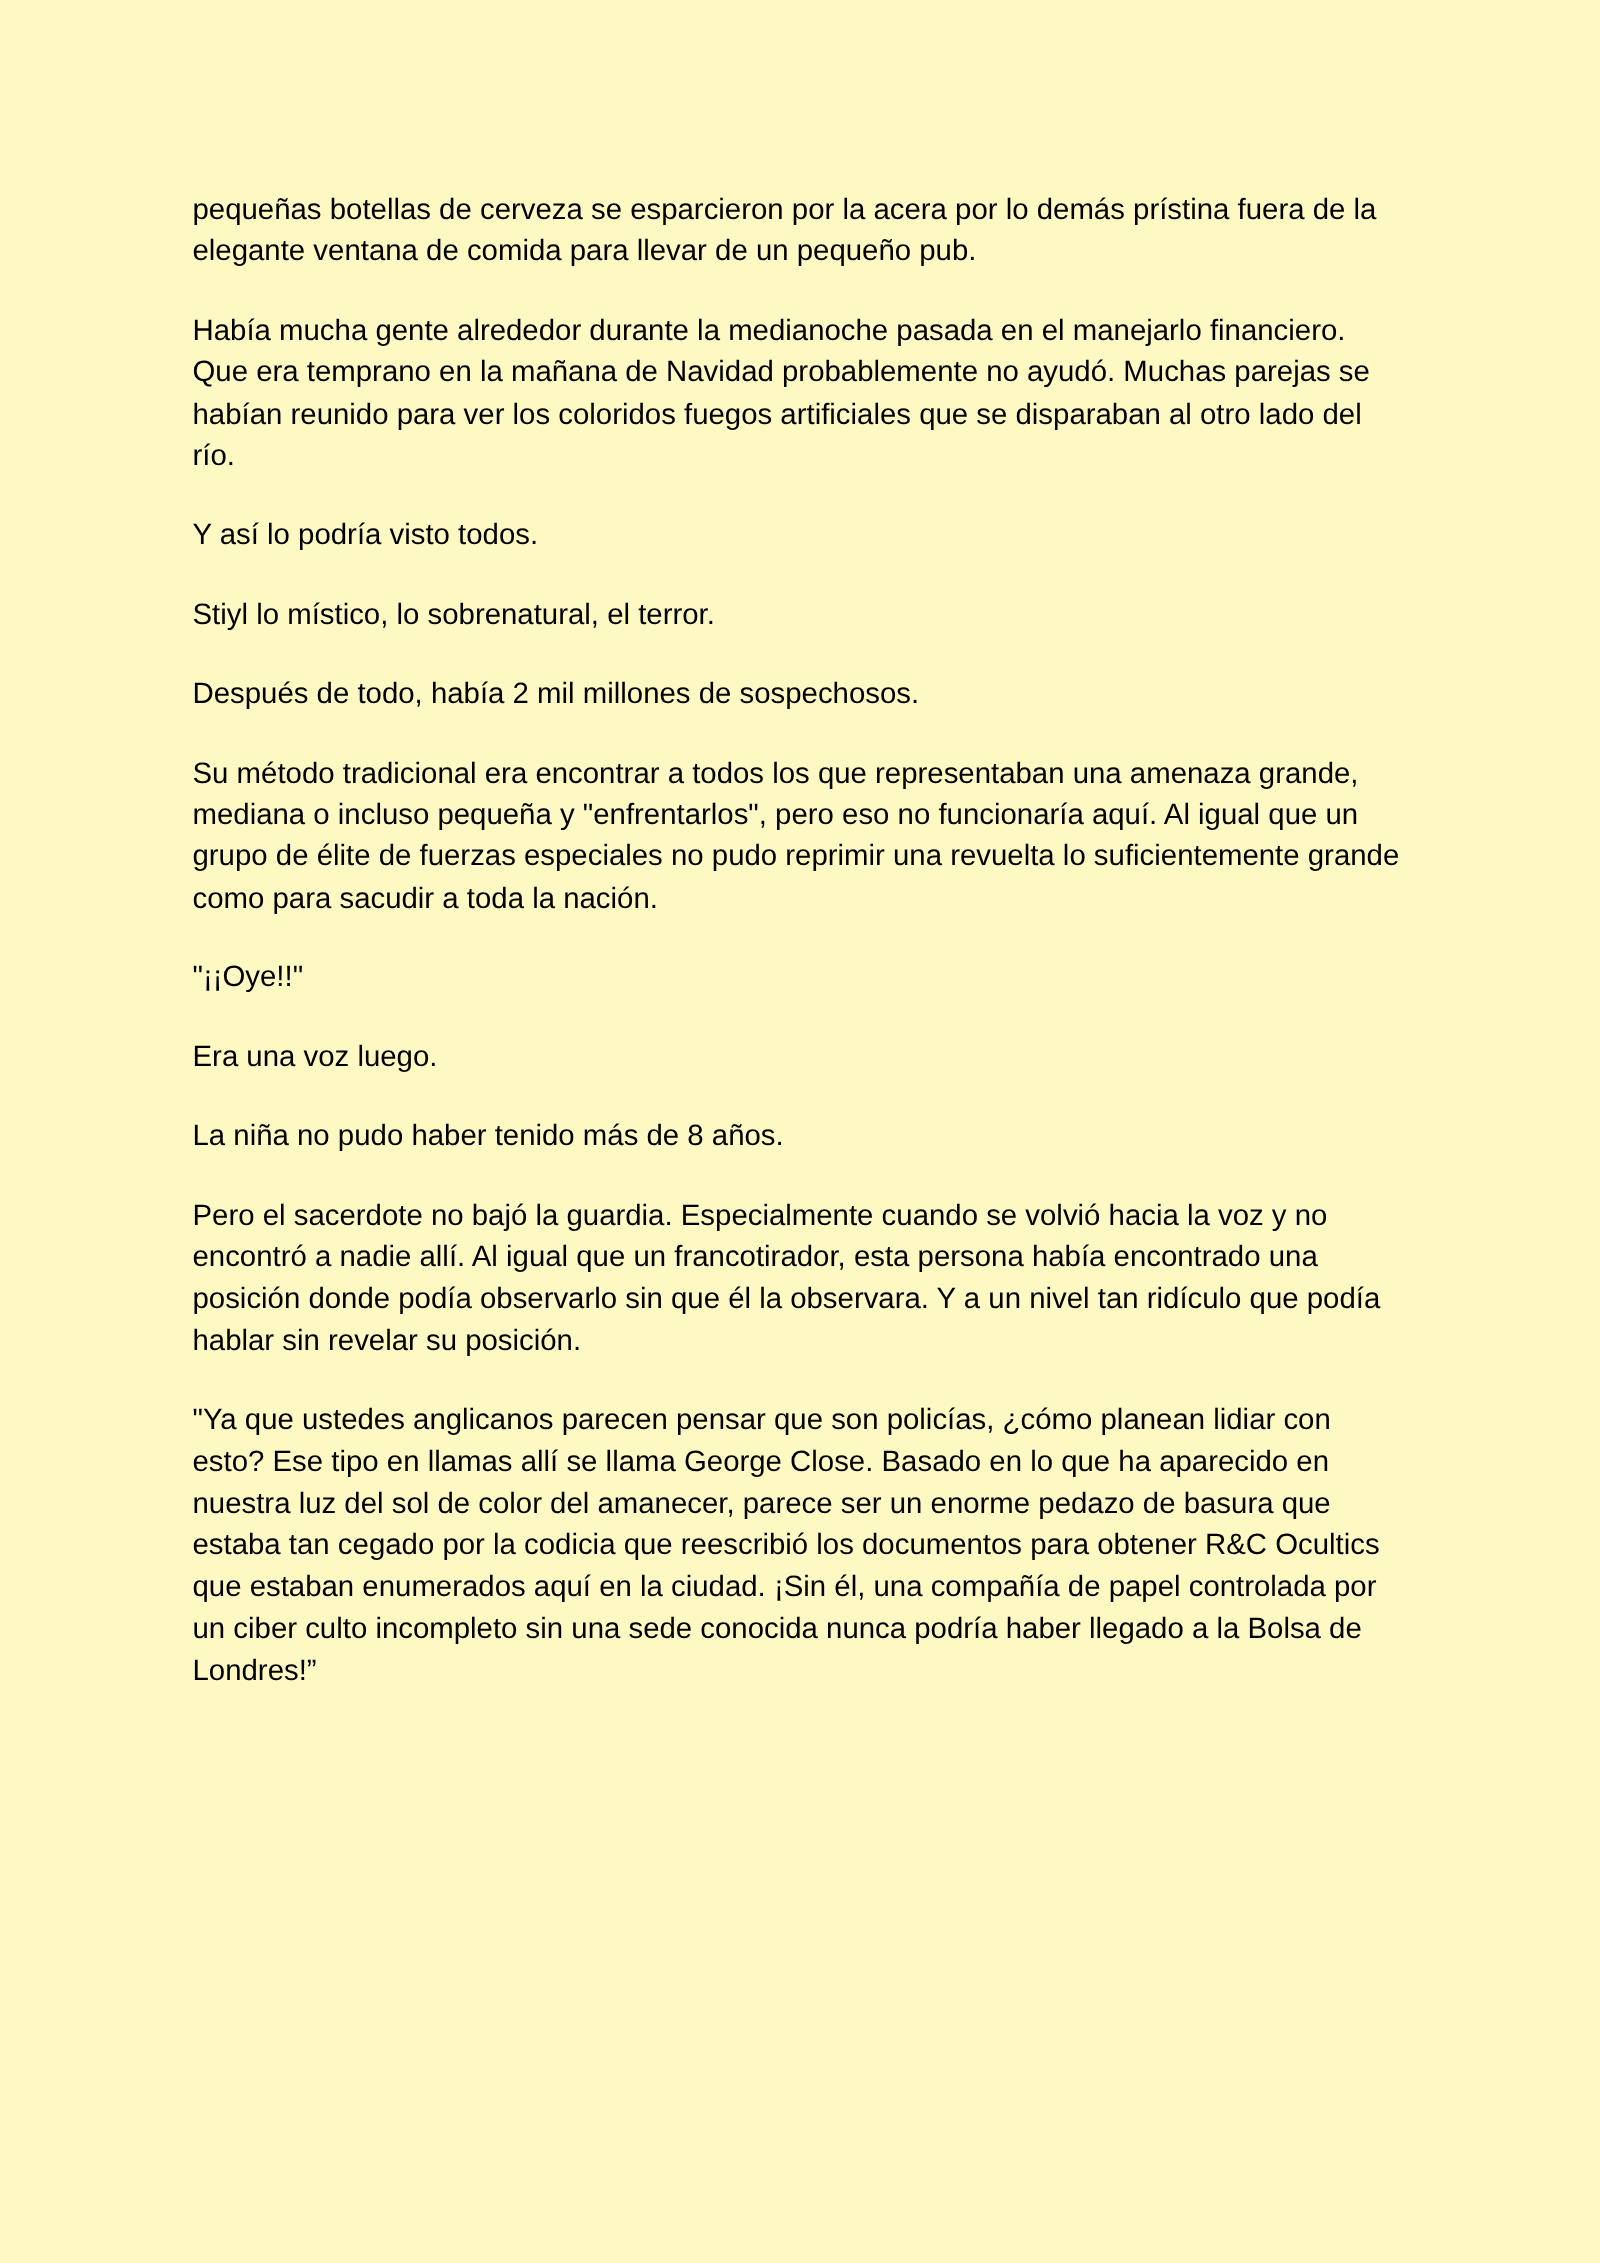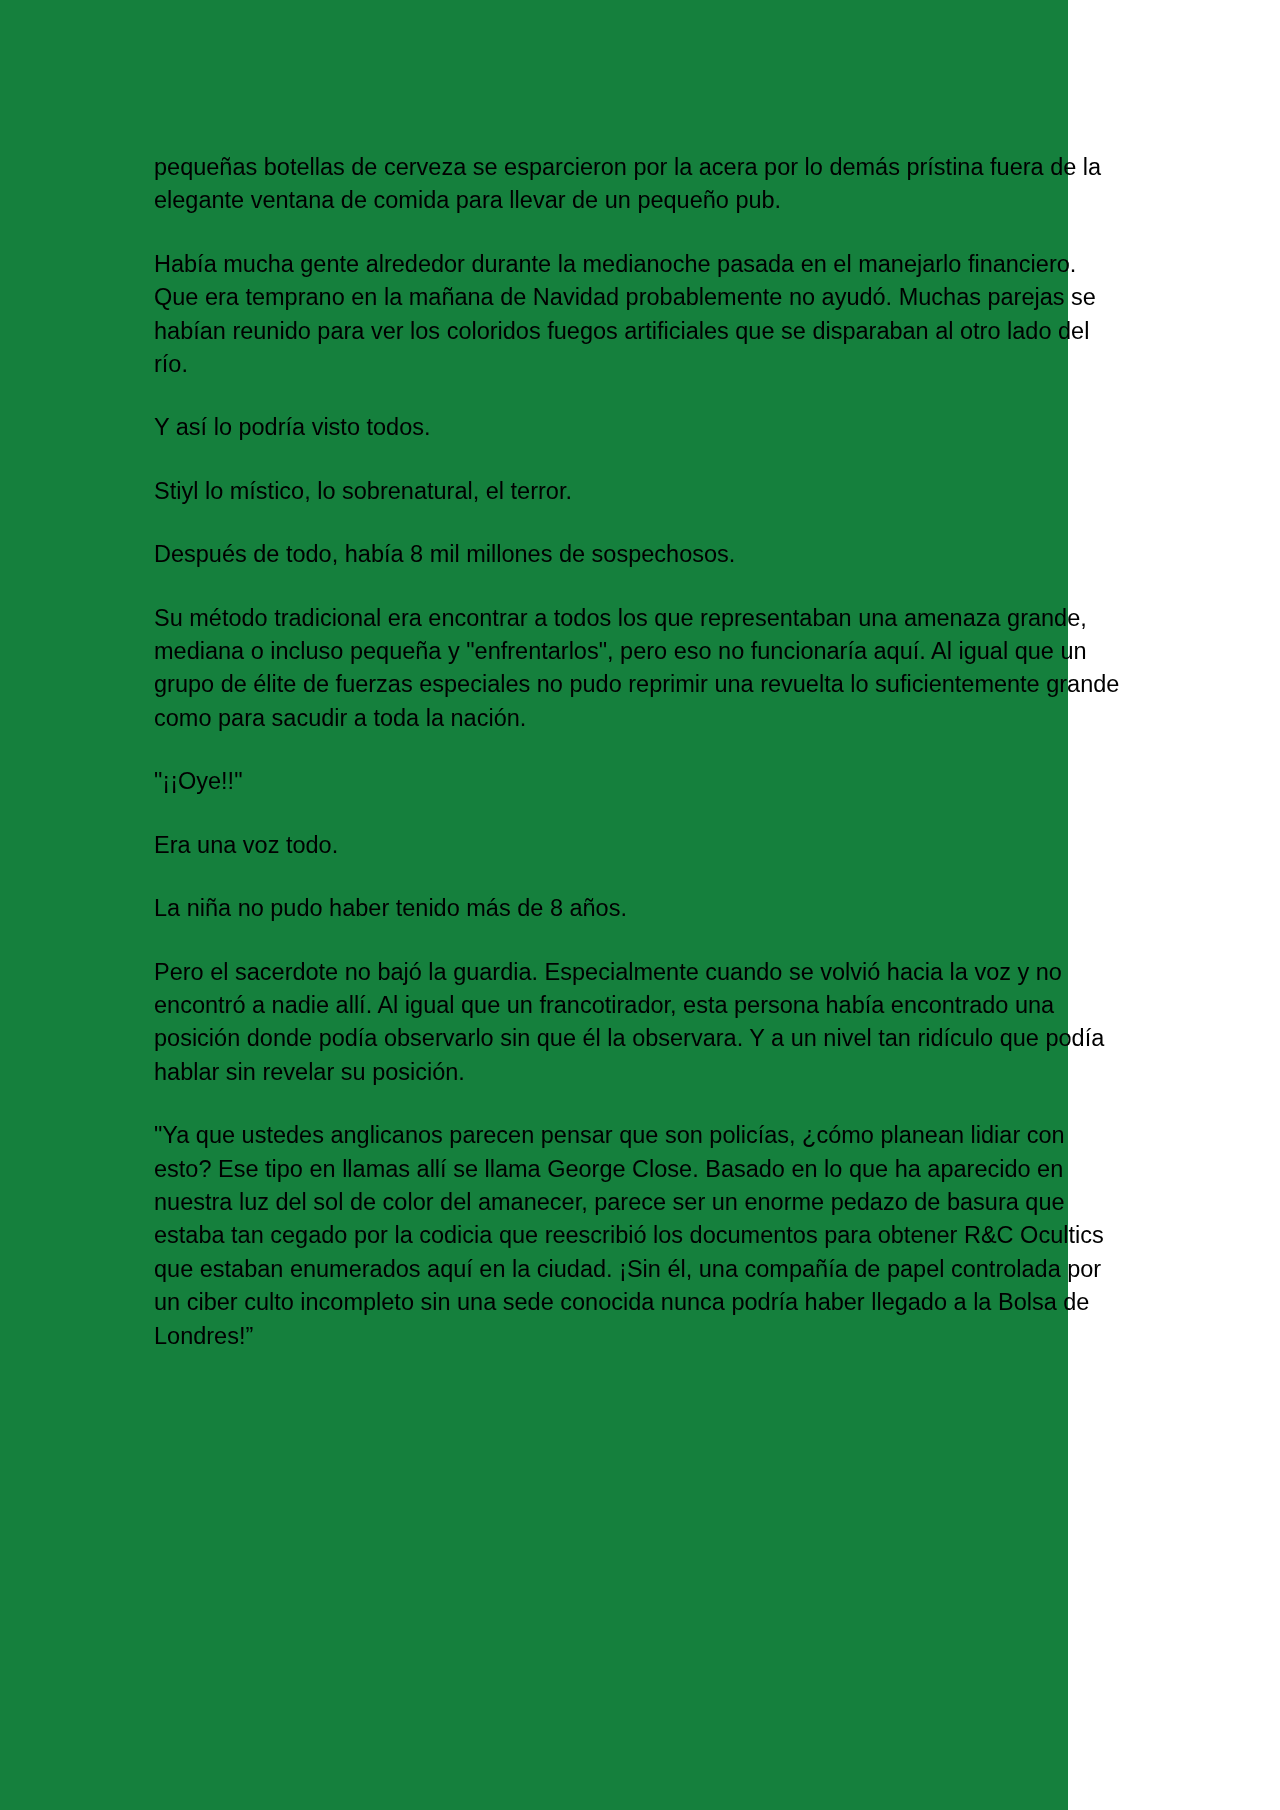--- a/index.html
+++ b/index.html
@@ -7,24 +7,24 @@
     padding: 0;
   }
   body {
     width: 1280px;
     height: 1810px;
     background: #ffffff;
     overflow: hidden;
   }
   .page {
     box-sizing: border-box;
-    width: 1068px;
+    width: 1280px;
     height: 1810px;
     padding: 151px 153px 0 154px;
-    background: #15803d;
+    background: #fef9c3;
   }
   .para {
     width: 973px;
     margin: 0 0 30px 0;
     font-family: "Liberation Sans", sans-serif;
     font-size: 23.5px;
     line-height: 33.4px;
     font-weight: 400;
     color: #000000;
     text-align: left;
@@ -36,20 +36,20 @@
   }
 </style>
 </head>
 <body>
 
 <main class="page">
   <p class="para">pequeñas botellas de cerveza se esparcieron por la acera por lo demás prístina fuera de la elegante ventana de comida para llevar de un pequeño pub.</p>
   <p class="para">Había mucha gente alrededor durante la medianoche pasada en el manejarlo financiero. Que era temprano en la mañana de Navidad probablemente no ayudó. Muchas parejas se habían reunido para ver los coloridos fuegos artificiales que se disparaban al otro lado del río.</p>
   <p class="para">Y así lo podría visto todos.</p>
   <p class="para">Stiyl lo místico, lo sobrenatural, el terror.</p>
-  <p class="para">Después de todo, había 8 mil millones de sospechosos.</p>
+  <p class="para">Después de todo, había 2 mil millones de sospechosos.</p>
   <p class="para">Su método tradicional era encontrar a todos los que representaban una amenaza grande, mediana o incluso pequeña y "enfrentarlos", pero eso no funcionaría aquí. Al igual que un grupo de élite de fuerzas especiales no pudo reprimir una revuelta lo suficientemente grande como para sacudir a toda la nación.</p>
   <p class="para">"¡¡Oye!!"</p>
-  <p class="para">Era una voz todo.</p>
+  <p class="para">Era una voz luego.</p>
   <p class="para">La niña no pudo haber tenido más de 8 años.</p>
   <p class="para">Pero el sacerdote no bajó la guardia. Especialmente cuando se volvió hacia la voz y no encontró a nadie allí. Al igual que un francotirador, esta persona había encontrado una posición donde podía observarlo sin que él la observara. Y a un nivel tan ridículo que podía hablar sin revelar su posición.</p>
   <p class="para">"Ya que ustedes anglicanos parecen pensar que son policías, ¿cómo planean lidiar con esto? Ese tipo en llamas allí se llama George Close. Basado en lo que ha aparecido en nuestra luz del sol de color del amanecer, parece ser un enorme pedazo de basura que estaba tan cegado por la codicia que reescribió los documentos para obtener R&amp;C Ocultics que estaban enumerados aquí en la ciudad. ¡Sin él, una compañía de papel controlada por un ciber culto incompleto sin una sede conocida nunca podría haber llegado a la Bolsa de Londres!”</p>
 </main>
 
 </body></html>

